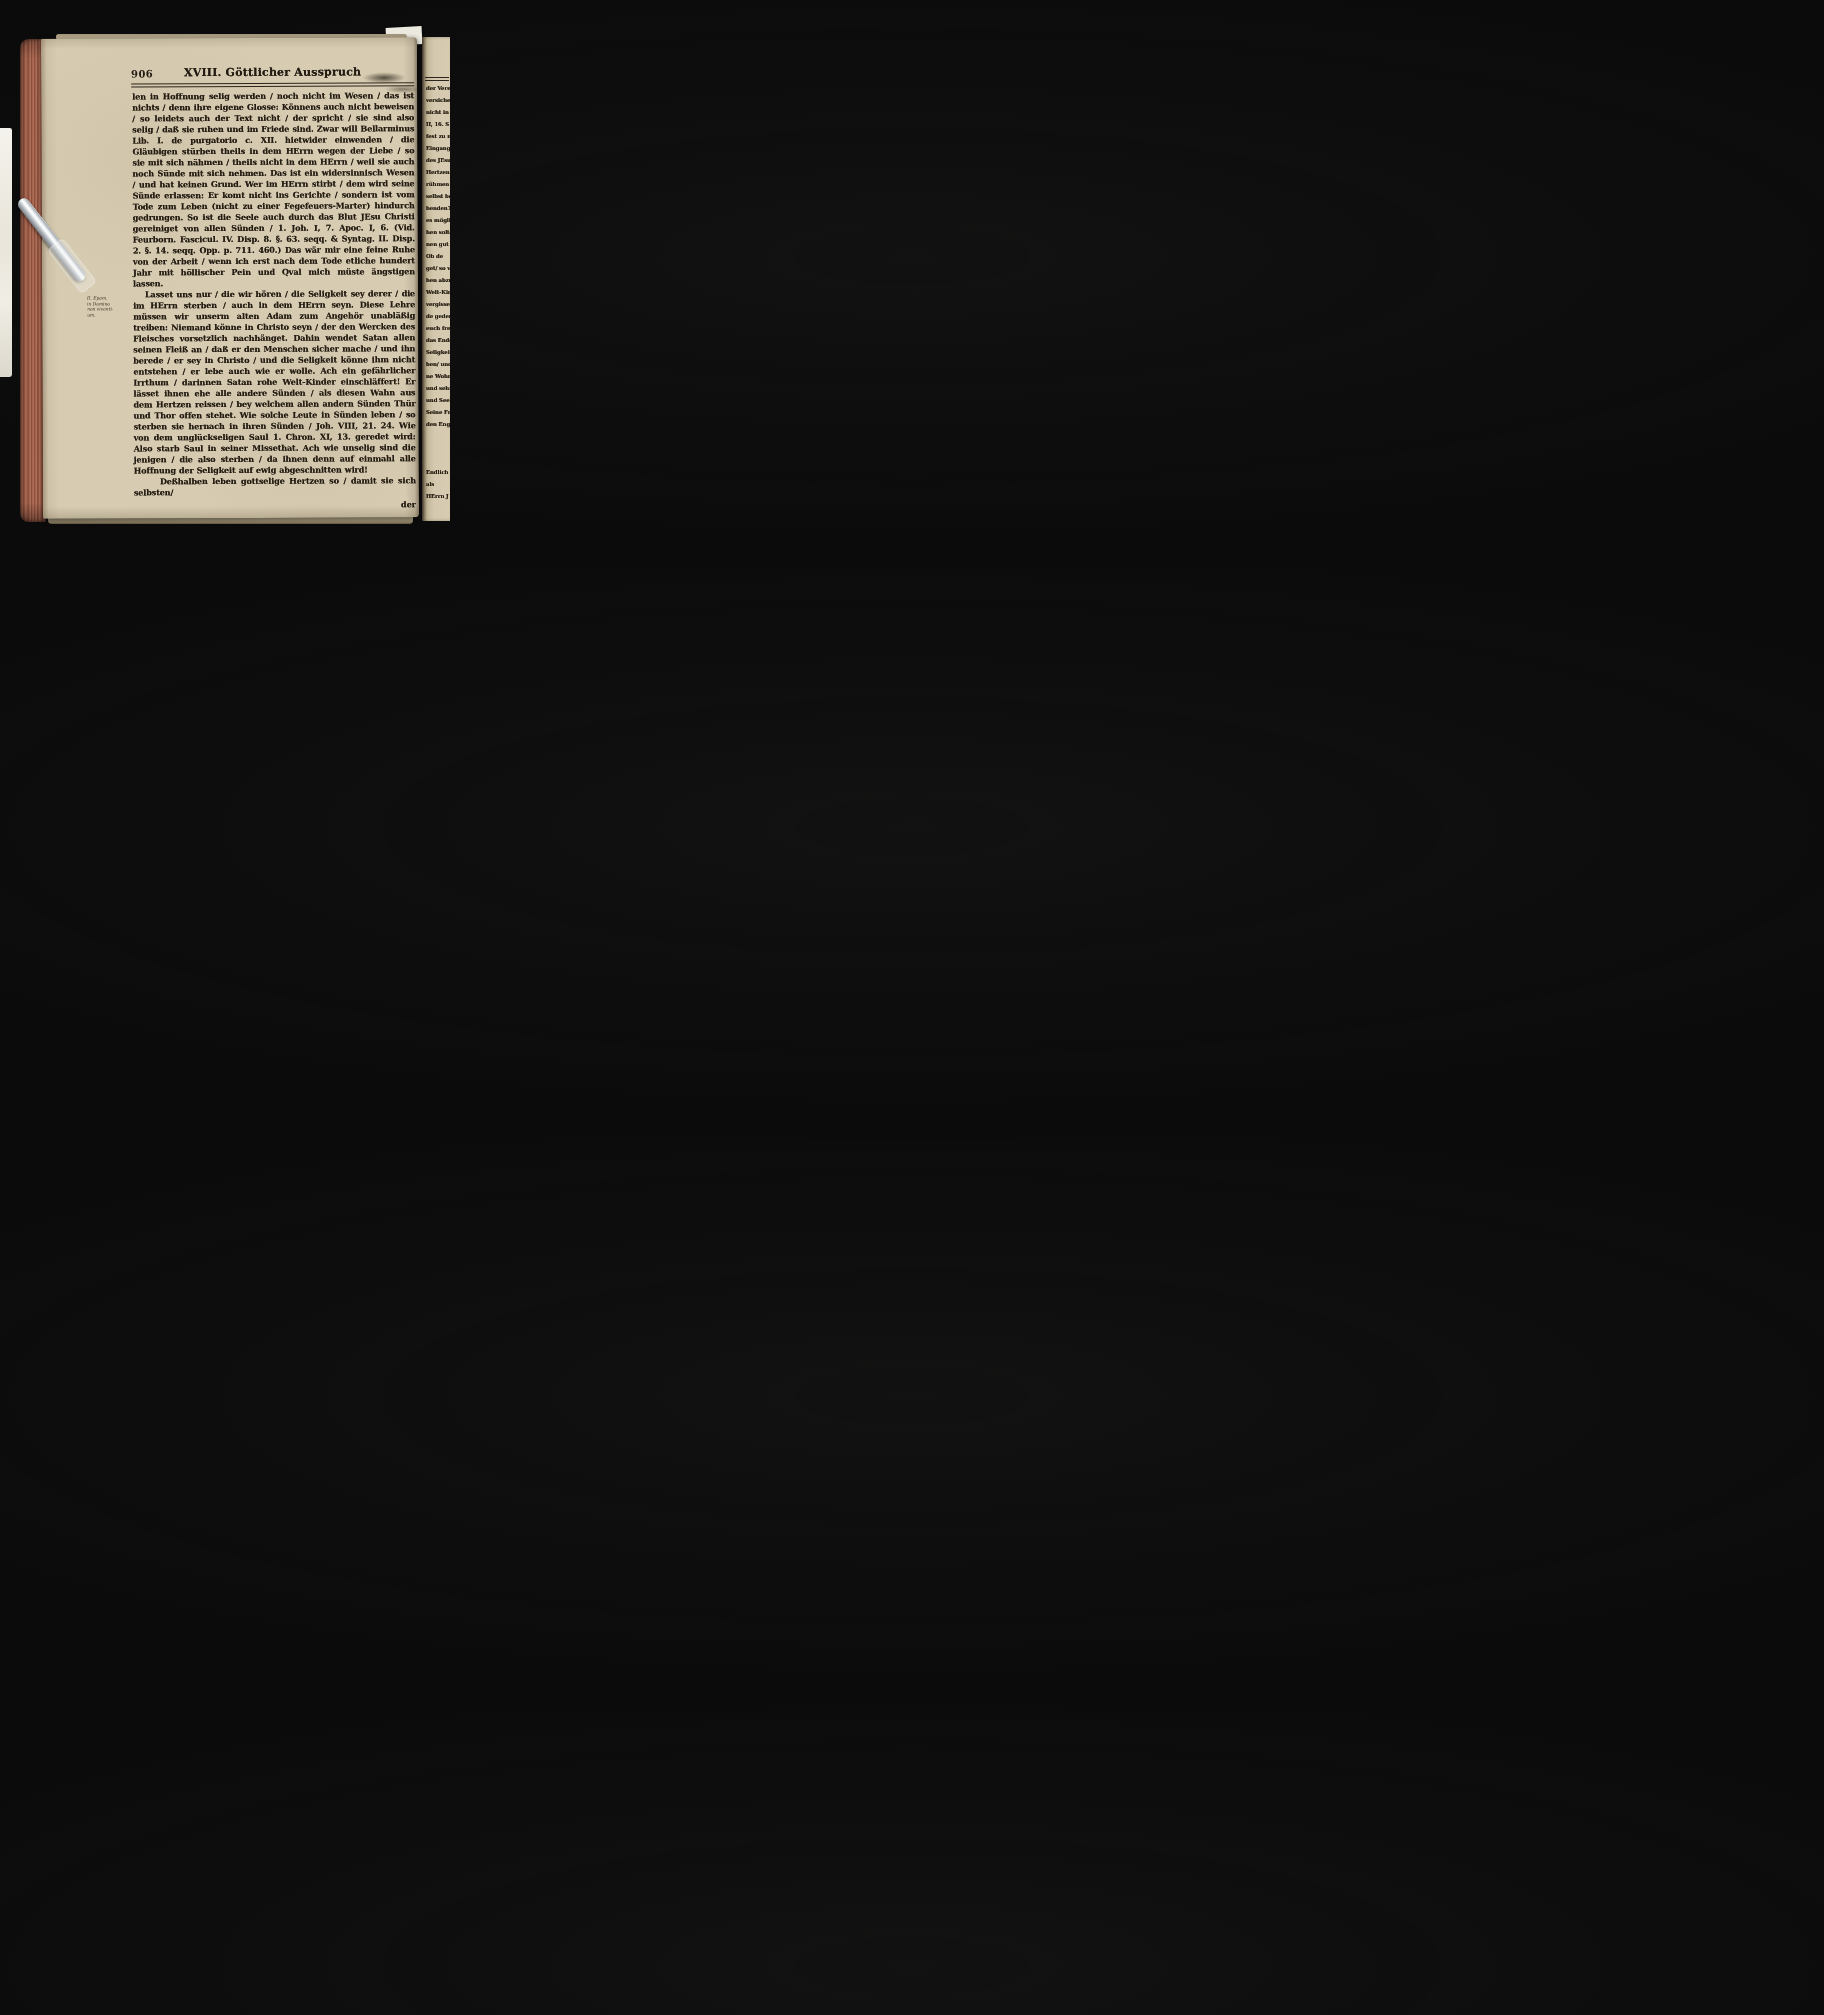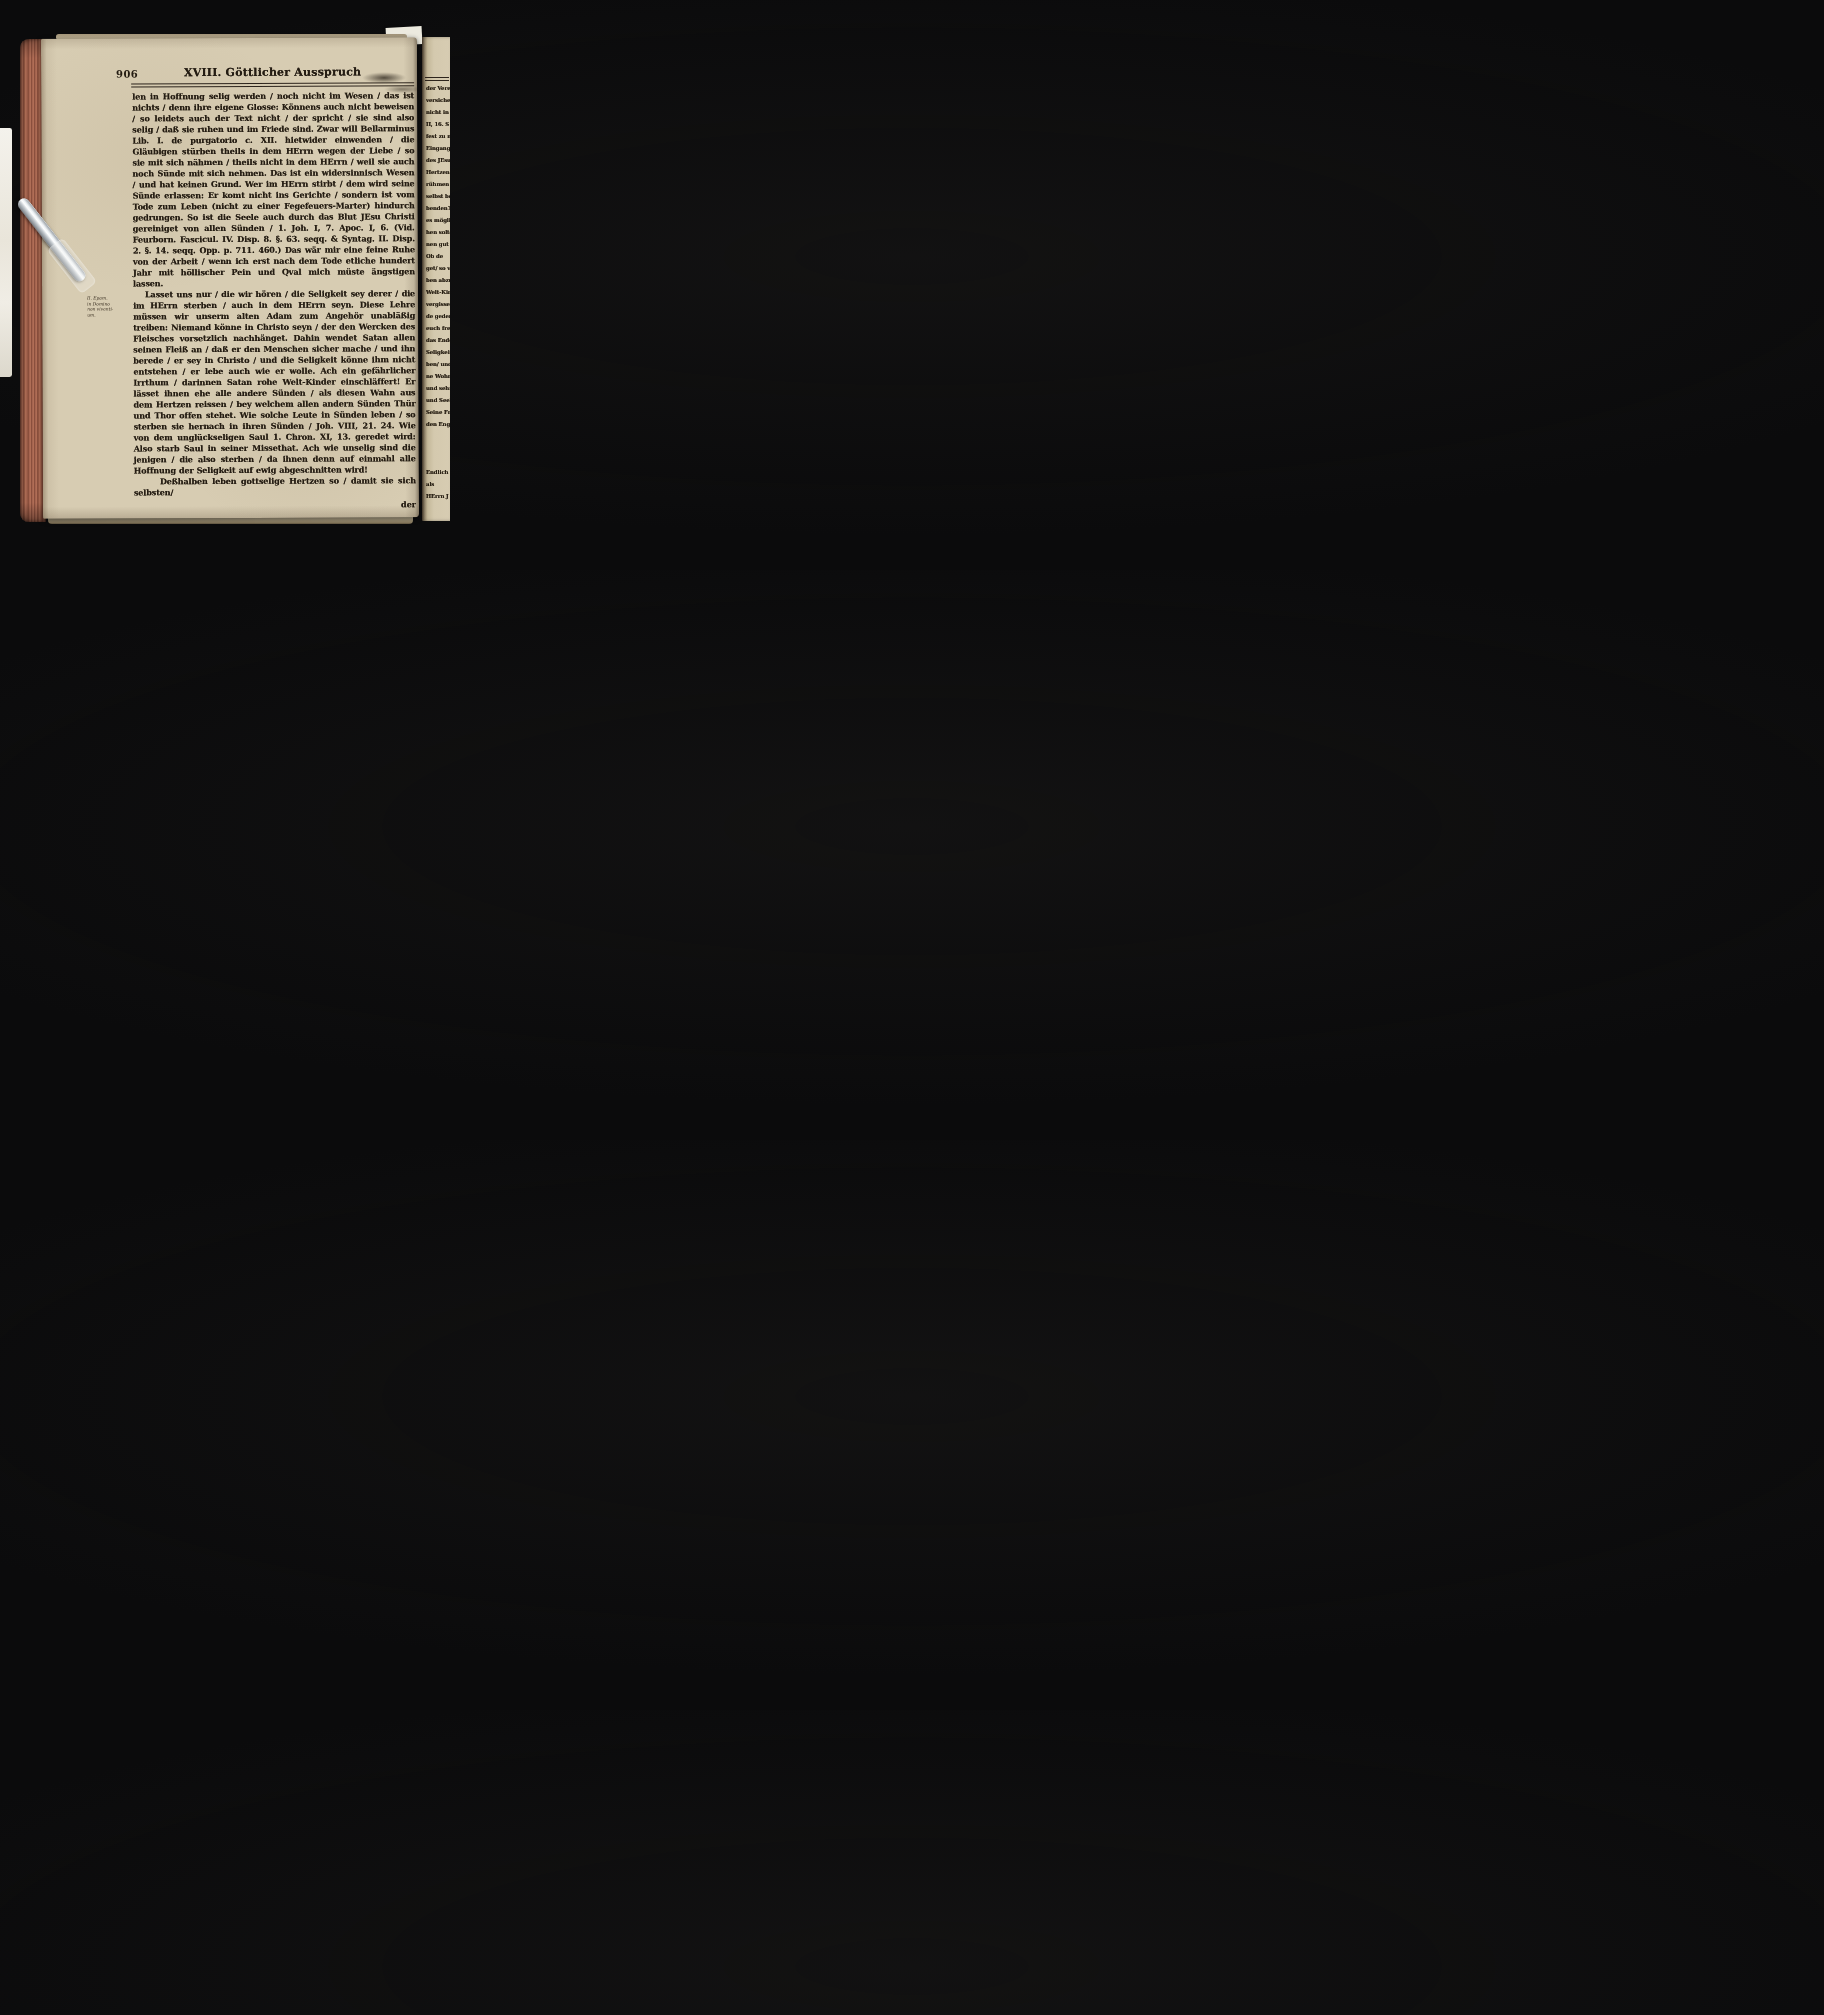--- a/index.html
+++ b/index.html
@@ -46,21 +46,21 @@
       linear-gradient(90deg, rgba(90,68,45,.38) 0, rgba(90,68,45,.08) 5.6px, rgba(90,68,45,0) 16px),
       linear-gradient(270deg, rgba(55,42,28,.5) 0, rgba(55,42,28,.15) 4px, rgba(55,42,28,0) 13.7px),
       linear-gradient(0deg, rgba(80,62,42,.22) 0, rgba(80,62,42,0) 12px),
       linear-gradient(180deg, rgba(80,62,42,.16) 0, rgba(80,62,42,0) 10.5px),
       #d7ccb2;
     border-radius:1.6px 4px 4px 1.6px;
     box-shadow:0 1.6px 5.6px rgba(0,0,0,.6);
     color:#241c12;
   }
   .page-number{
-    position:absolute;left:75px;top:30px;font-size:10px;font-weight:700;letter-spacing:0.4px;
+    position:absolute;left:90px;top:30px;font-size:10px;font-weight:700;letter-spacing:0.4px;
   }
   .running-header{
     position:absolute;left:90px;top:28px;width:283px;text-align:center;
     font-size:11px;font-weight:700;letter-spacing:0.2px;
     text-shadow:0 0 0.2px rgba(20,14,8,.8);
     white-space:nowrap;
   }
   .header-rule{
     position:absolute;left:90px;top:45px;width:283px;height:2px;
     border-top:1.2px solid #2d241c;border-bottom:0.8px solid #2d241c;

